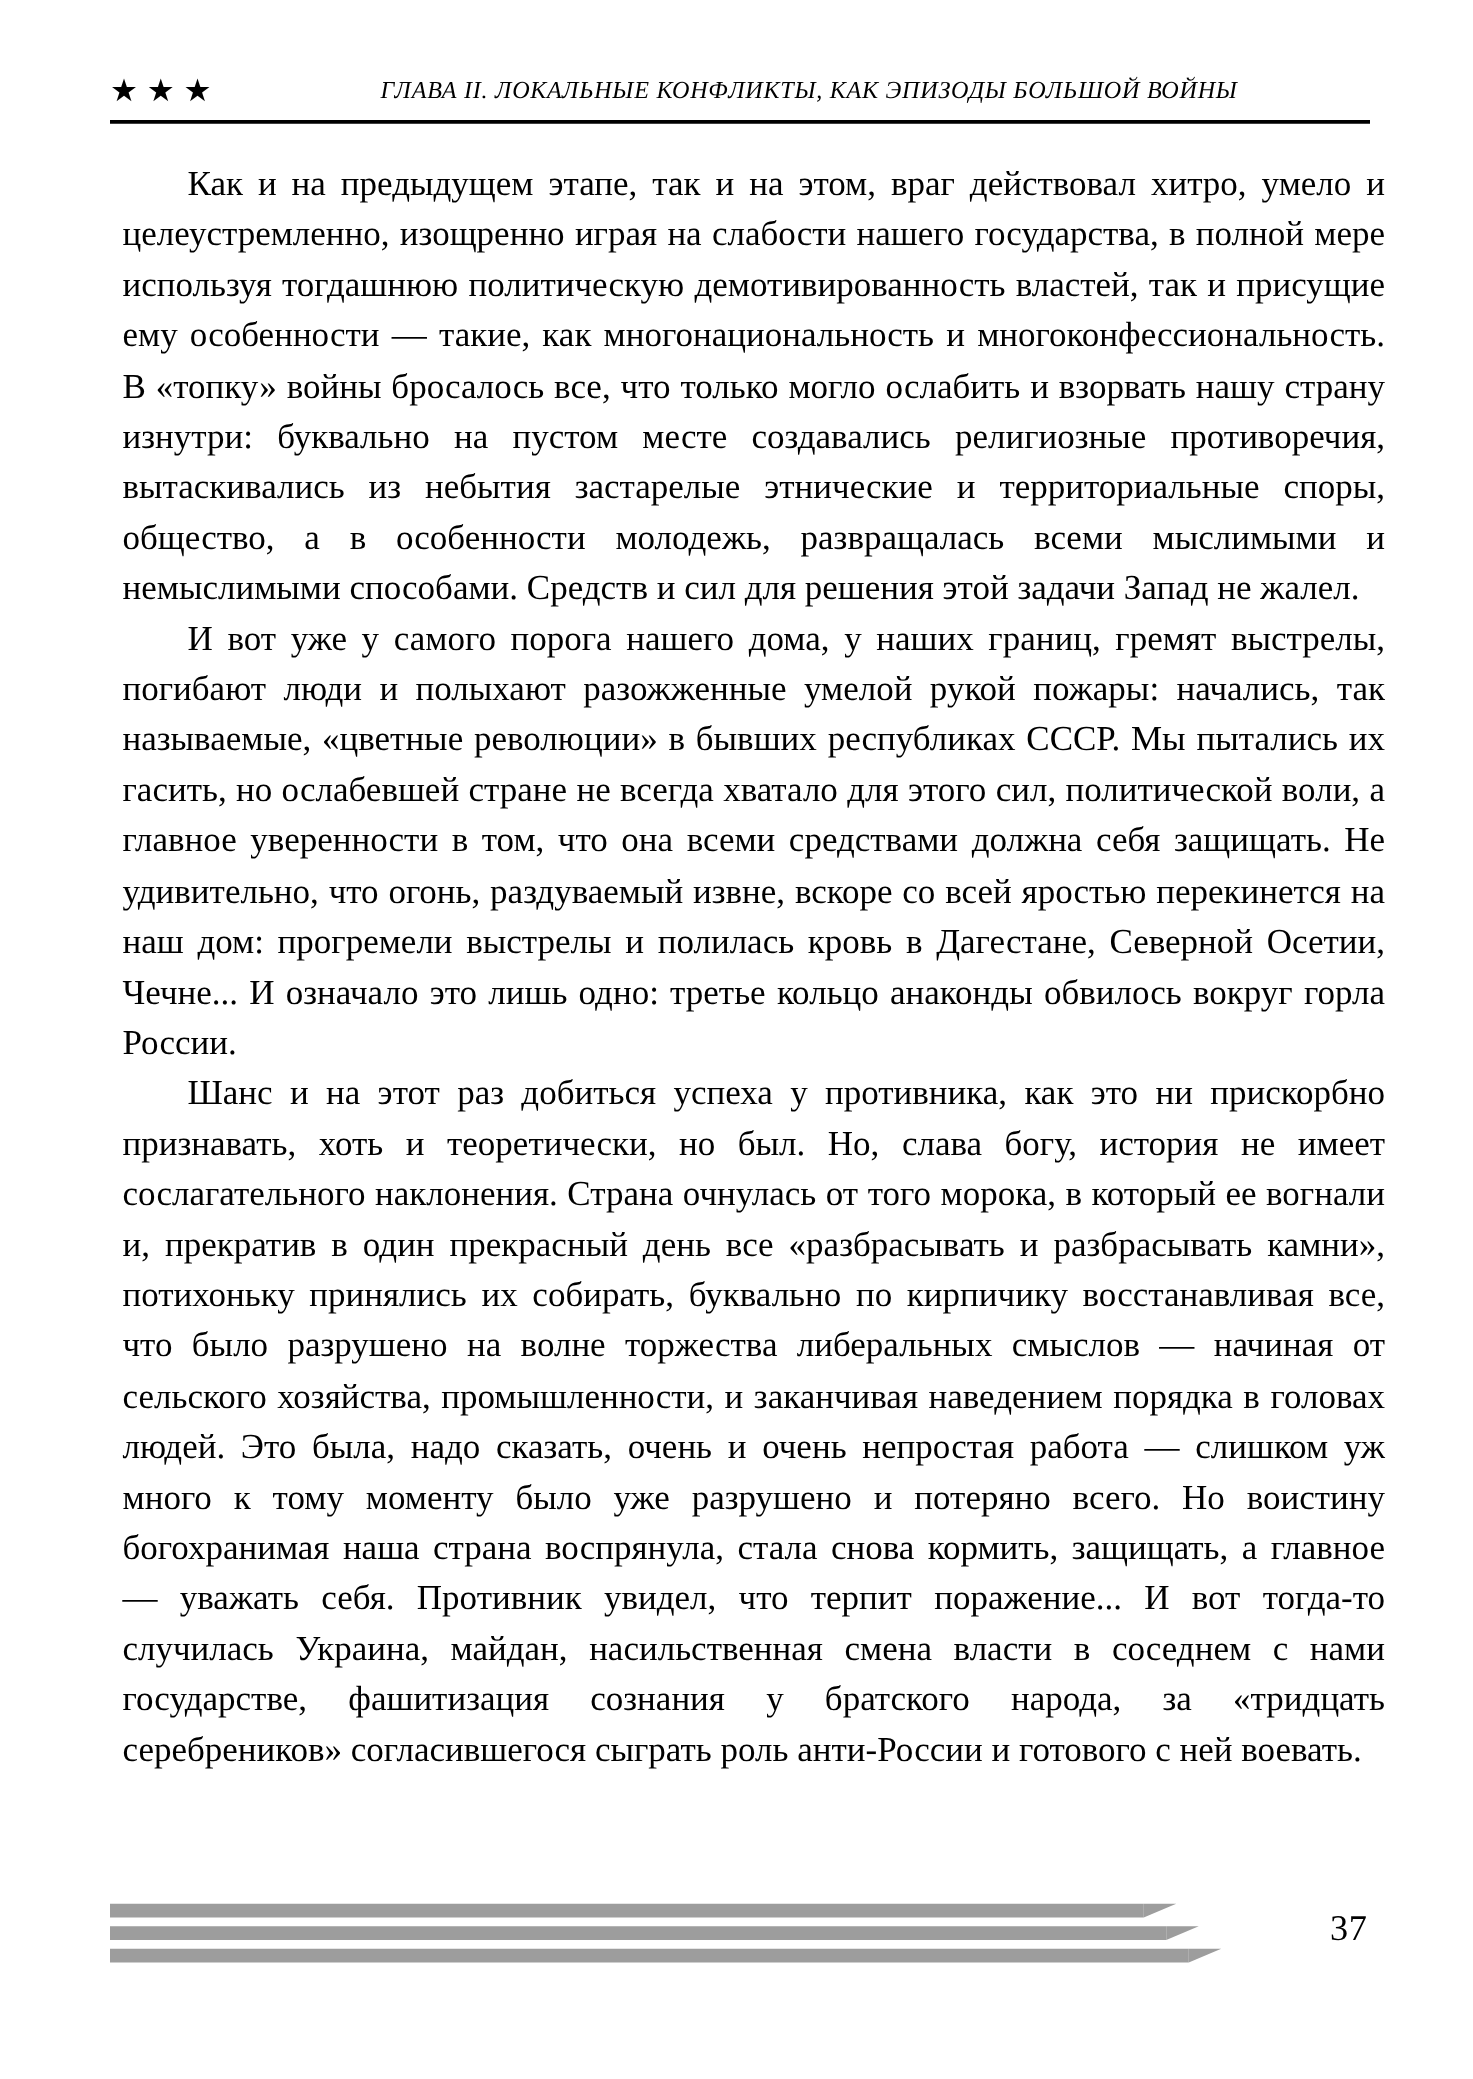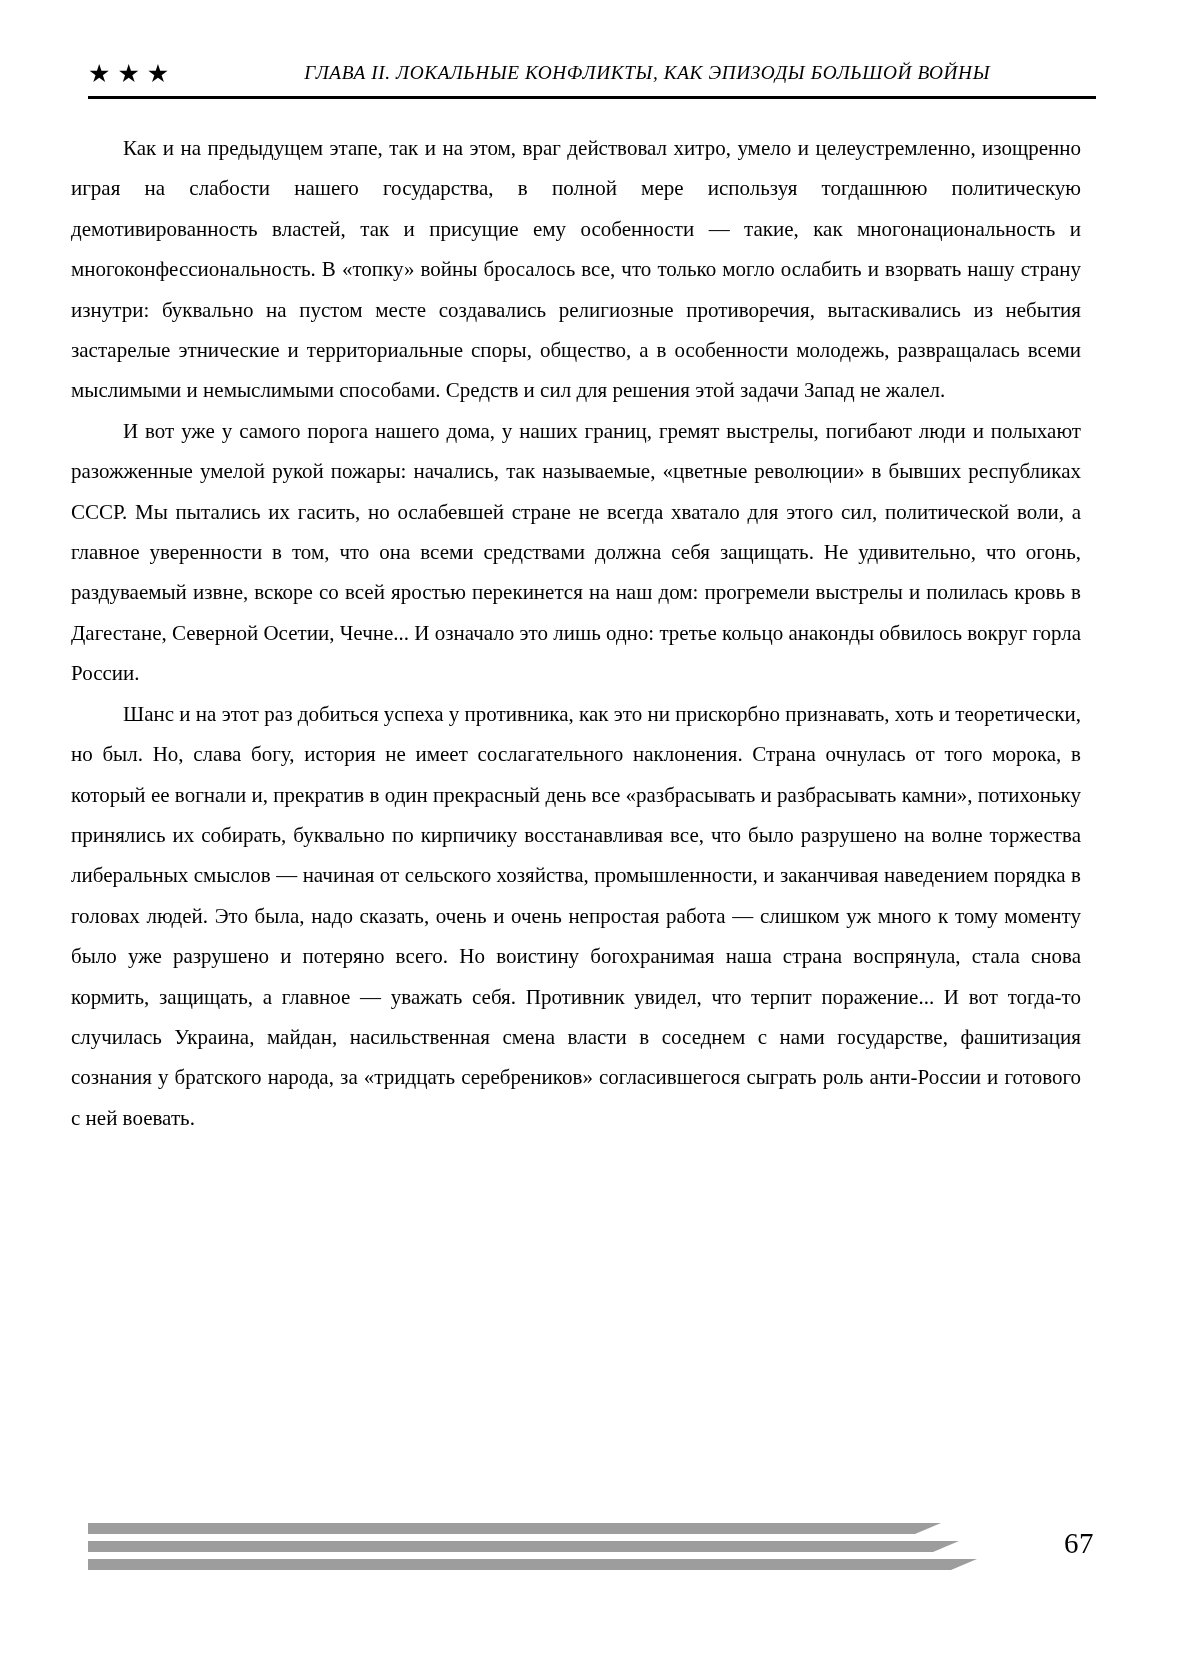--- a/index.html
+++ b/index.html
@@ -62,24 +62,24 @@
     left: 88px;
     top: 96px;
     width: 1008px;
     height: 3px;
     background: #000000;
   }
 
   
   .content {
     position: absolute;
-    left: 71px;
+    left: 98px;
     top: 128px;
     width: 1010px;
-    font-size: 21px;
+    font-size: 28px;
     line-height: 40.4px;
     text-align: justify;
     text-justify: inter-word;
     hyphens: manual;
   }
   .content p {
     margin: 0;
     text-indent: 52px;
   }
 
@@ -145,16 +145,16 @@
     <p>И вот уже у самого порога нашего дома, у наших границ, гремят выстрелы, погибают люди и полыхают разожженные умелой рукой пожары: начались, так называемые, «цветные революции» в бывших республиках СССР. Мы пытались их гасить, но ослабевшей стране не всегда хватало для этого сил, политической воли, а главное уверенности в том, что она всеми средствами должна себя защищать. Не удивительно, что огонь, раздуваемый извне, вскоре со всей яростью перекинется на наш дом: прогремели выстрелы и полилась кровь в Дагестане, Северной Осетии, Чечне... И означало это лишь одно: третье кольцо анаконды обвилось вокруг горла России.</p>
     <p>Шанс и на этот раз добиться успеха у противника, как это ни прискорбно признавать, хоть и теоретически, но был. Но, слава богу, история не имеет сослагательного наклонения. Страна очнулась от того морока, в который ее вогнали и, прекратив в один прекрасный день все «разбрасывать и разбрасывать камни», потихоньку принялись их собирать, буквально по кирпичику восстанавливая все, что было разрушено на волне торжества либеральных смыслов — начиная от сельского хозяйства, промышленности, и заканчивая наведением порядка в головах людей. Это была, надо сказать, очень и очень непростая работа — слишком уж много к тому моменту было уже разрушено и потеряно всего. Но воистину богохранимая наша страна воспрянула, стала снова кормить, защищать, а главное — уважать себя. Противник увидел, что терпит поражение... И вот тогда-то случилась Украина, майдан, насильственная смена власти в соседнем с нами государстве, фашитизация сознания у братского народа, за «тридцать серебреников» согласившегося сыграть роль анти-России и готового с ней воевать.</p>
   </div>
 
   <div class="footer">
     <div class="bars">
       <div class="bar bar-1"></div>
       <div class="bar bar-2"></div>
       <div class="bar bar-3"></div>
     </div>
-    <div class="page-number">67</div>
+    <div class="page-number">37</div>
   </div>
 
 </div>
 
 </body></html>

